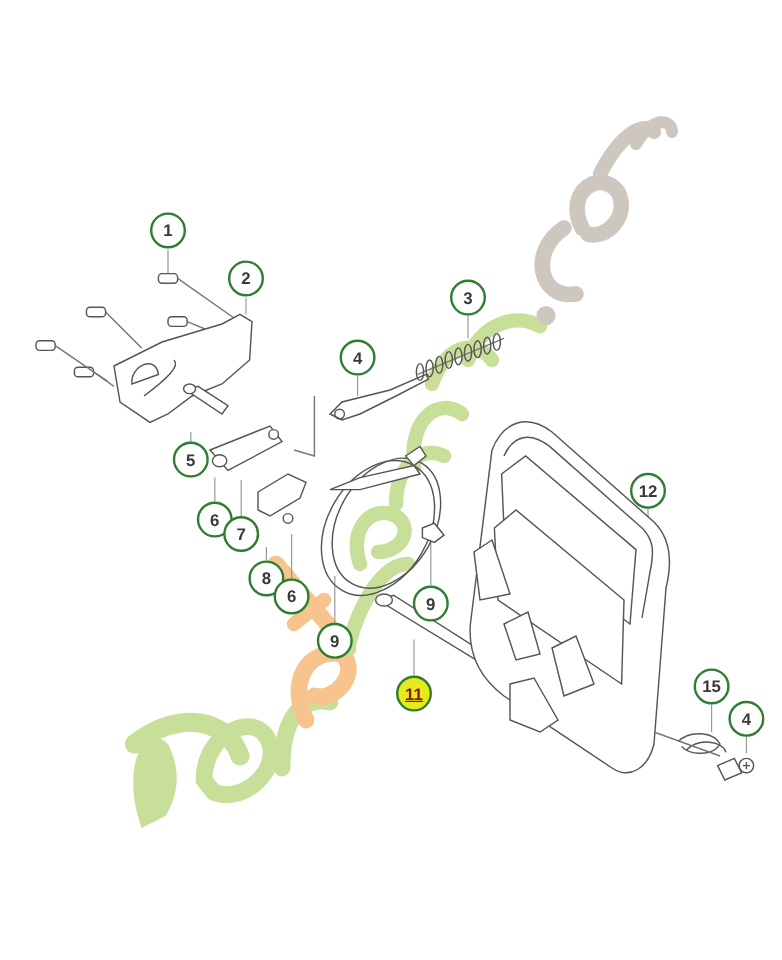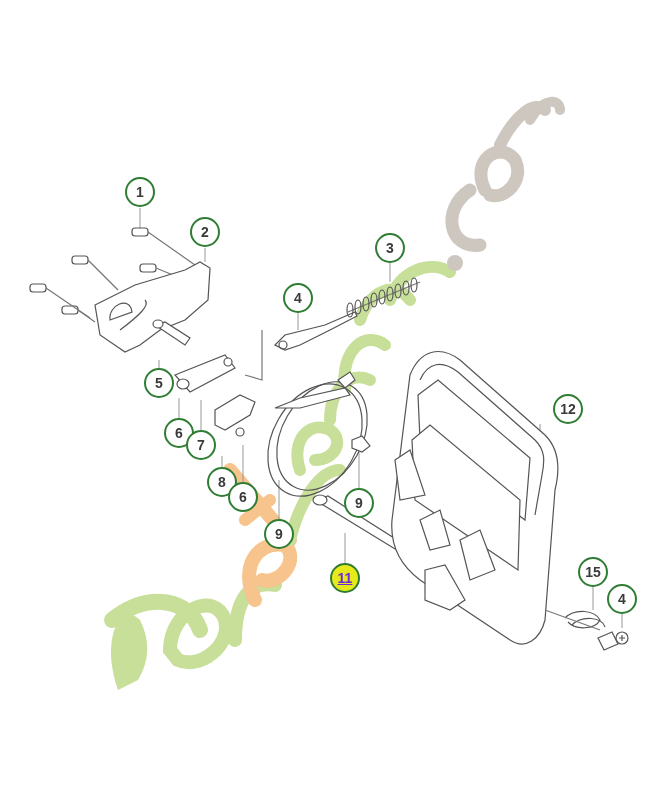--- a/index.html
+++ b/index.html
@@ -3,21 +3,21 @@
   <meta charset="utf-8">
   <style>
     html, body { margin: 0; padding: 0; background: #ffffff; }
     body { width: 652px; height: 800px; position: relative; overflow: hidden;
            font-family: "Liberation Sans", "DejaVu Sans", sans-serif; }
     #diagram { position: absolute; left: 0; top: 0; width: 652px; height: 800px; }
     .callout { position: absolute; width: 30px; height: 30px; margin-left: -15px; margin-top: -15px;
                border: 2px solid #2e7d32; border-radius: 50%; background: #ffffff;
                box-sizing: border-box; display: flex; align-items: center; justify-content: center;
                font-size: 14px; font-weight: bold; color: #3a3a3a; cursor: pointer; }
-    .callout.highlight { background: #e6ea1a; border-color: #2e7d32; color: #6d28d9; text-decoration: underline; }
+    .callout.highlight { background: #e6ea1a; border-color: #2e7d32; color: #7f1d1d; text-decoration: underline; }
     .callout span { pointer-events: none; }
   </style>
 </head>
 <body>
 
 <svg id="diagram" viewBox="0 0 652 800" xmlns="http://www.w3.org/2000/svg">
 
   <g>
 
     <path d="M118 690 C 100 640, 120 600, 140 620 C 150 640, 150 660, 138 680 Z" fill="#c8df9a"></path>
@@ -170,21 +170,21 @@
   </div>
 <div class="callout" style="left:279px;top:534px">
     <span>9</span>
   </div>
 <div class="callout" style="left:359px;top:503px">
     <span>9</span>
   </div>
 <div class="callout highlight" style="left:345px;top:578px">
     <span>11</span>
   </div>
-<div class="callout" style="left:568px;top:409px">
+<div class="callout" style="left:540px;top:409px">
     <span>12</span>
   </div>
 <div class="callout" style="left:593px;top:572px">
     <span>15</span>
   </div>
 <div class="callout" style="left:622px;top:599px">
     <span>4</span>
   </div>
 
 </body></html>

